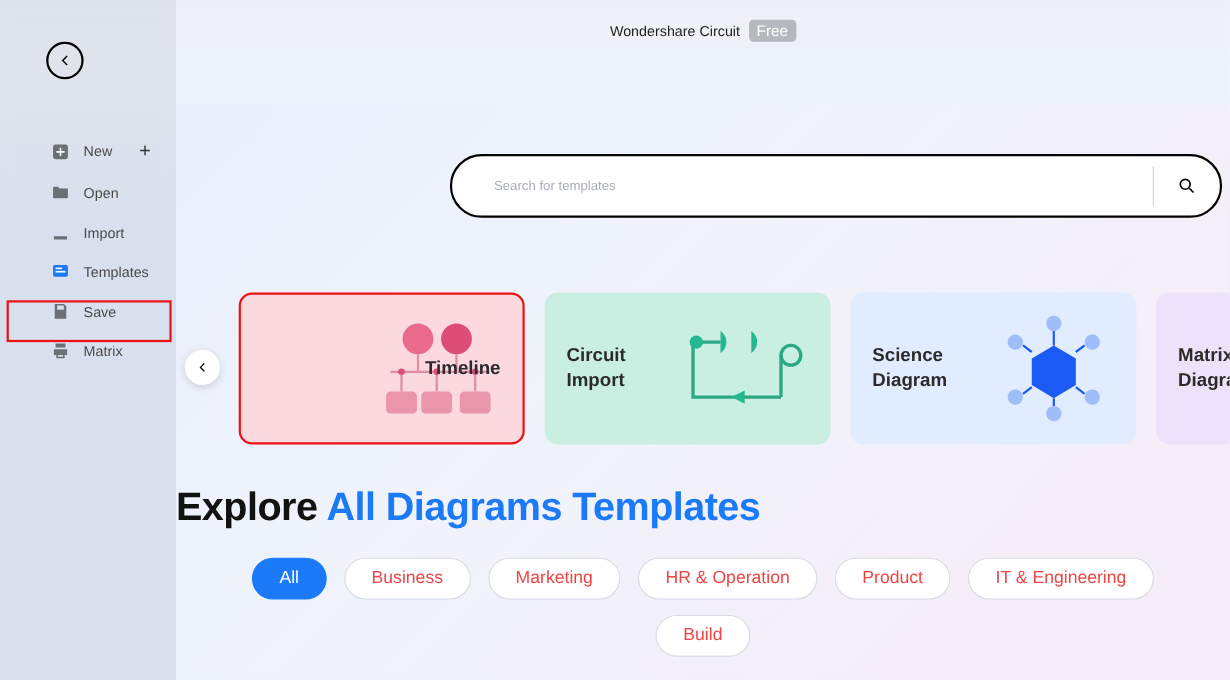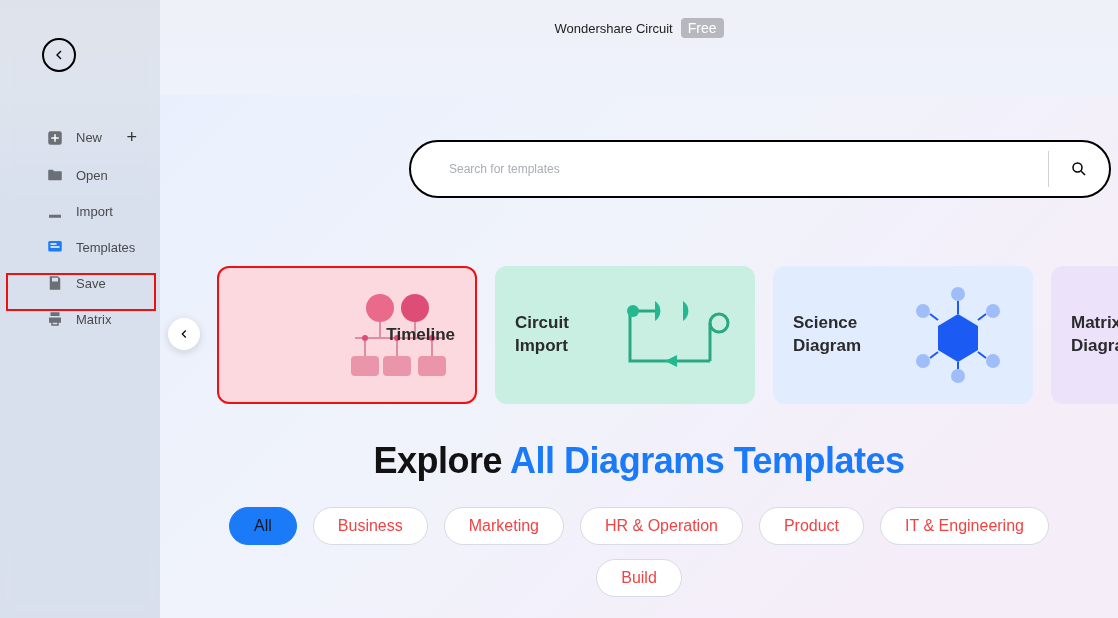--- a/index.html
+++ b/index.html
@@ -146,21 +146,21 @@
   width: 130px; height: 118px;
 }
 .card.timeline { background: #fbd9df; border: 2px solid #e11; justify-content: flex-end; }
 .card.circuit { background: #c8efe1; }
 .card.science { background: #e2ecff; }
 .card.matrix { background: #ece3fb; width: 80px; }
 .headline {
   position: absolute;
   left: 0; right: 0;
   top: 345px;
-  text-align: center;
+  text-align: left;
   font-size: 36px;
   font-weight: 800;
   letter-spacing: -0.5px;
 }
 .headline .black { color: #121212; }
 .headline .blue { color: #1b7af8; }
 .pills {
   position: absolute;
   left: 0; right: 0;
   top: 412px;
@@ -176,21 +176,21 @@
   border-radius: 22px;
   padding: 9px 24px;
   font-size: 16px;
   color: #ef4444;
   cursor: pointer;
   white-space: nowrap;
 }
 .pill.active {
   background: #1b7af8;
   border-color: #1b7af8;
-  color: #0f172a;
+  color: #ffffff;
 }
 </style>
 </head>
 <body>
 
 <div class="sidebar">
   <div class="back-btn">
     <svg viewBox="0 0 24 24" fill="none" stroke="#000" stroke-width="2">
         <path d="M15 6l-6 6 6 6"></path>
       </svg>

